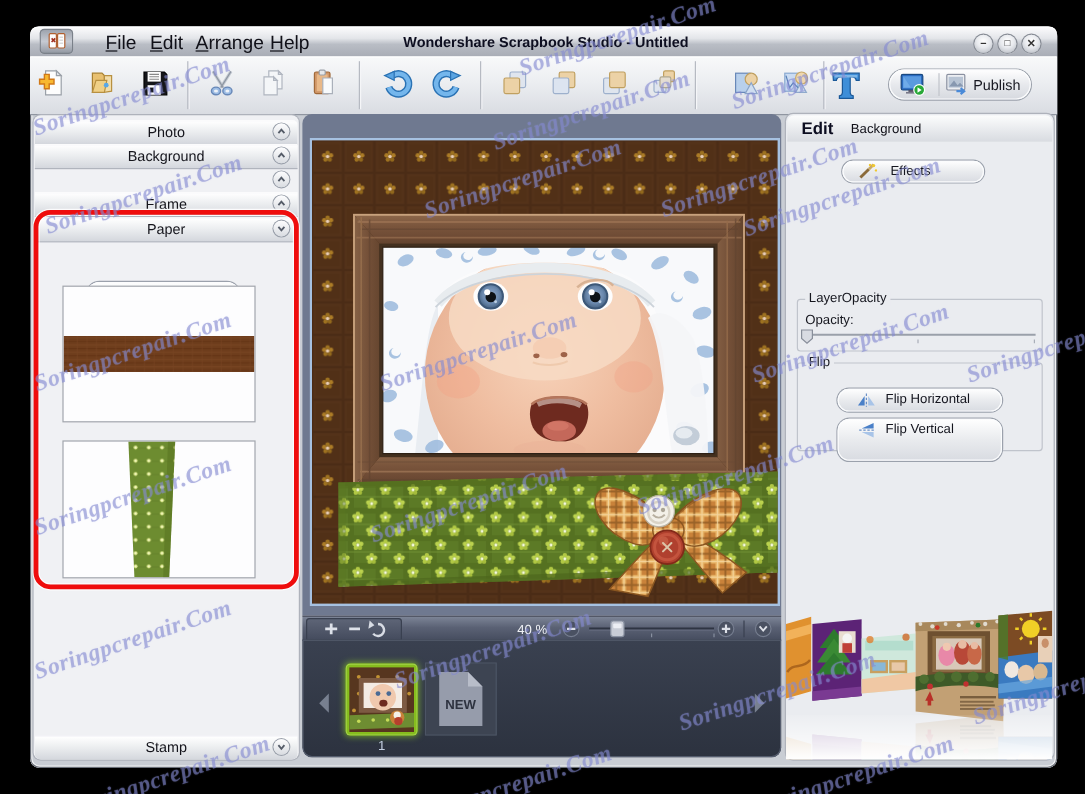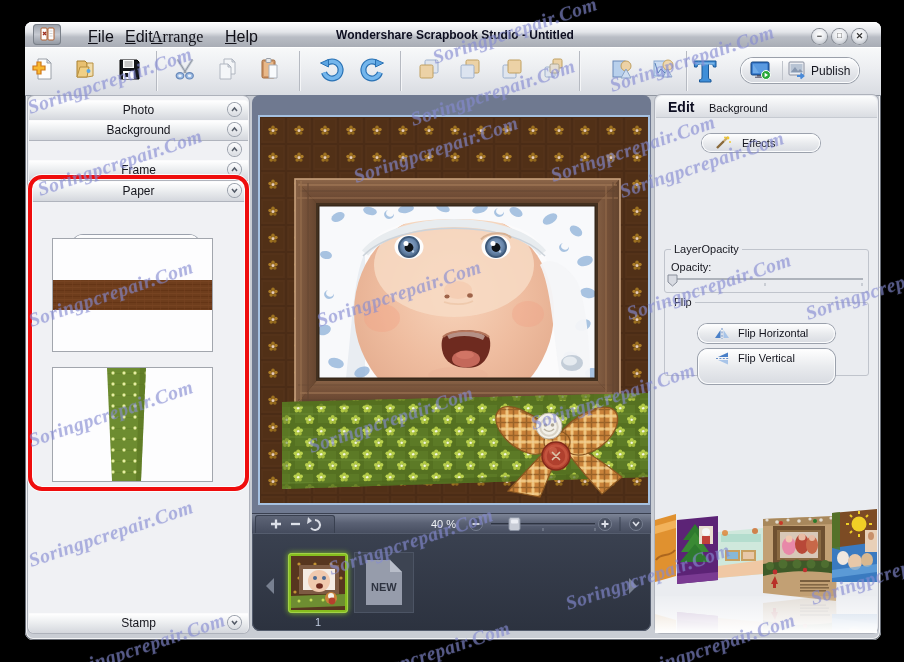--- a/index.html
+++ b/index.html
@@ -48,21 +48,21 @@
 <div id="win" class="abs">
   <div id="titlebar" class="abs">
     <div id="appico" class="abs"><svg width="28" height="21">
             <rect x="8" y="4" width="6" height="12" rx="1" fill="#fdfdfd" stroke="#b06030" stroke-width="1"></rect>
             <rect x="15" y="4" width="6" height="12" rx="1" fill="#fdfdfd" stroke="#b06030" stroke-width="1"></rect>
             <path d="M10 8l3 3M13 8l-3 3" stroke="#a03020" stroke-width="1.4"></path>
             <path d="M16.5 7h3M16.5 9.5h3M16.5 12h3" stroke="#c8c8c8" stroke-width="0.8"></path>
           </svg></div>
     <div class="menuitem abs" style="left:63px;"><u>F</u>ile</div>
     <div class="menuitem abs" style="left:100px;"><u>E</u>dit</div>
-    <div class="menuitem abs" style="left:126px;font-family:Liberation Serif, serif;"><u>A</u>rrange</div>
+    <div class="menuitem abs" style="left:138px;"><u>A</u>rrange</div>
     <div class="menuitem abs" style="left:200px;"><u>H</u>elp</div>
     <div id="title" class="abs">Wondershare Scrapbook Studio - Untitled</div>
   </div>
   <div class="winbtn abs" style="left:787px;">
         <span>−</span>
       </div>
   <div class="winbtn abs" style="left:807px;">
         <span style="font-size:8px;">□</span>
       </div>
   <div class="winbtn abs" style="left:827px;">

